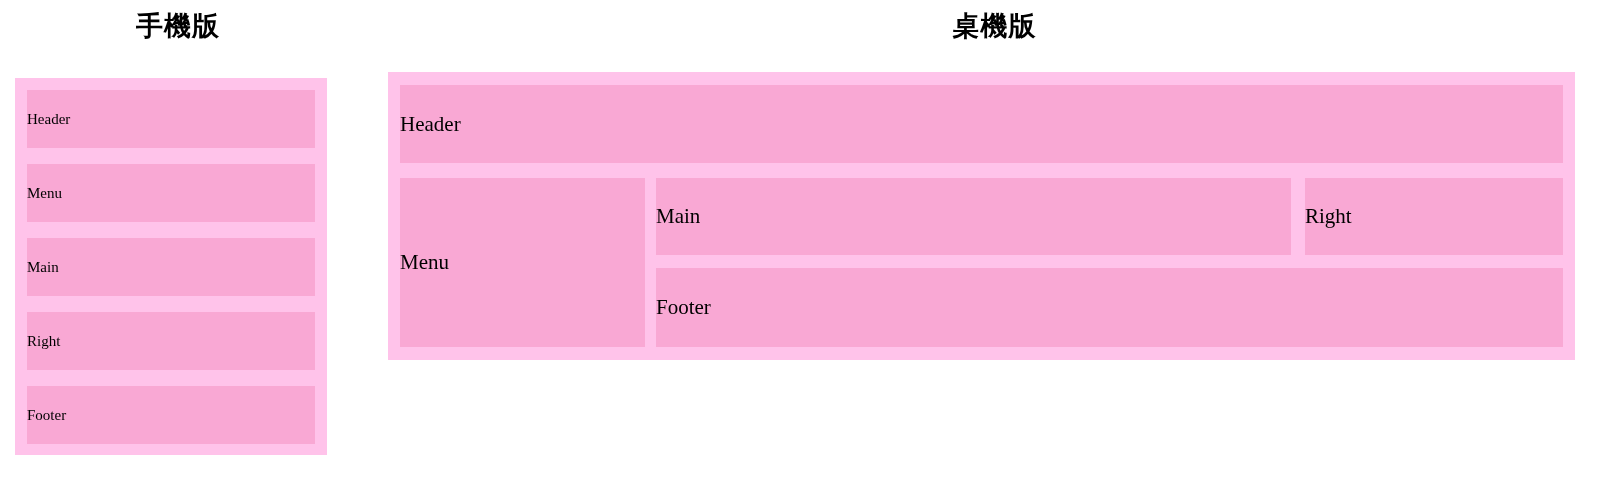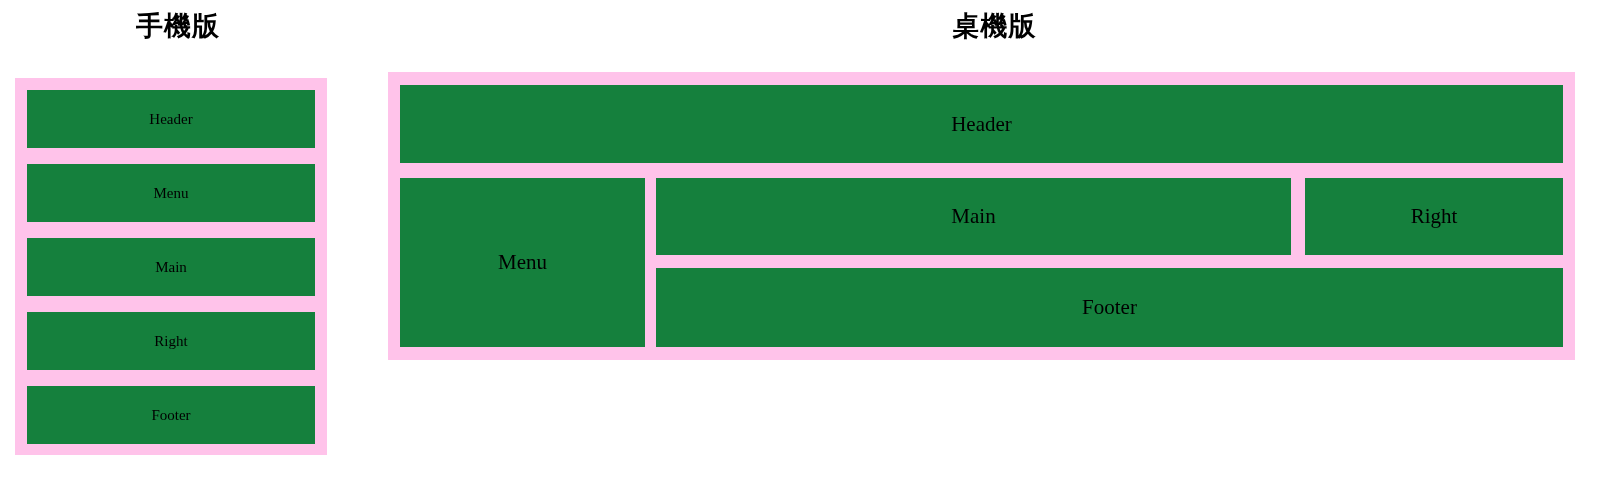--- a/index.html
+++ b/index.html
@@ -41,25 +41,24 @@
   }
 
   
   .frame {
     position: absolute;
     background: #ffc3ea;
     box-sizing: border-box;
   }
   .cell {
     position: absolute;
-    background: #15803d;
+    background: #f9a8d4;
     box-sizing: border-box;
     display: flex;
     align-items: center;
-    justify-content: center;
     font-family: "Liberation Serif", "DejaVu Serif", serif;
     color: #000000;
     line-height: 1;
   }
 
   
   #mobile-frame {
     left: 15px;
     top: 78px;
     width: 312px;

